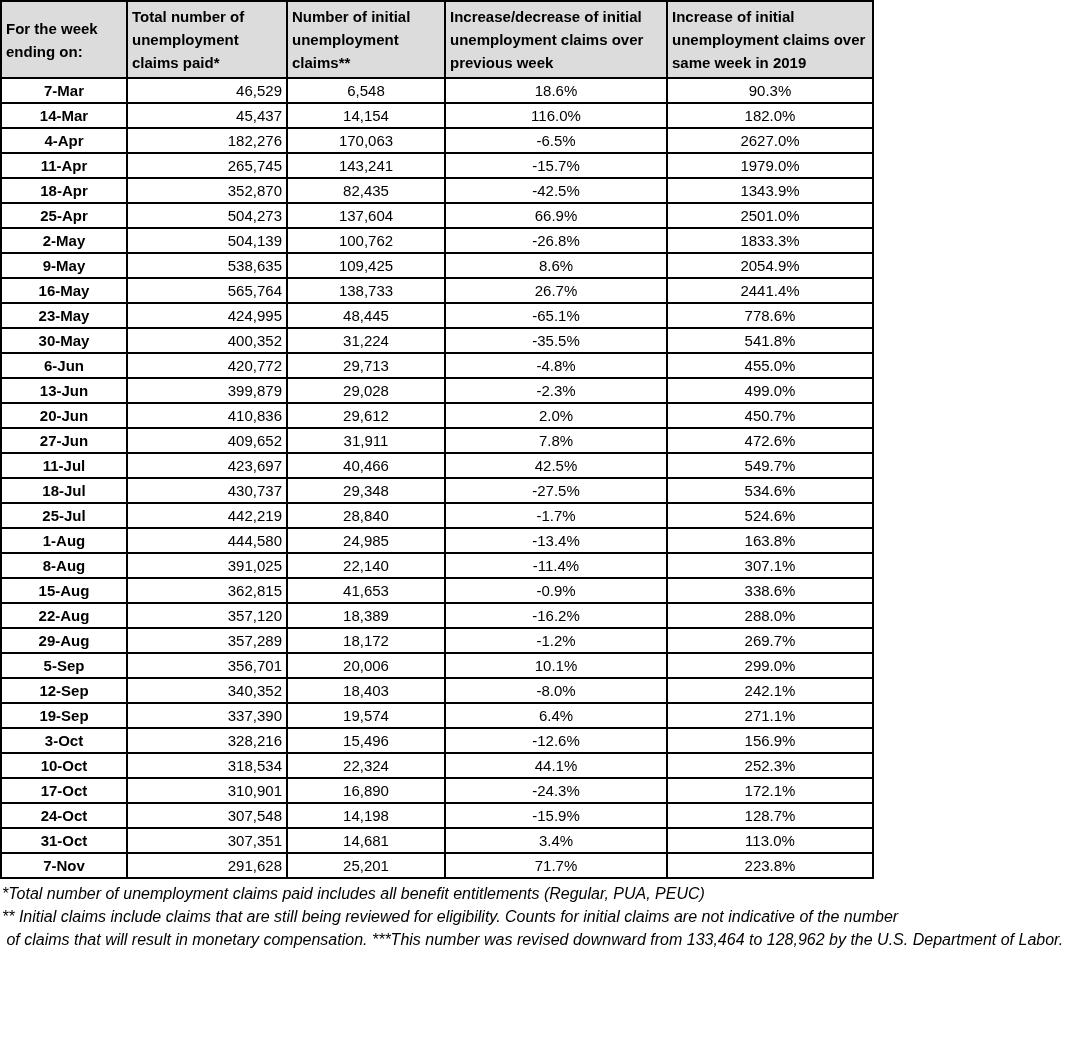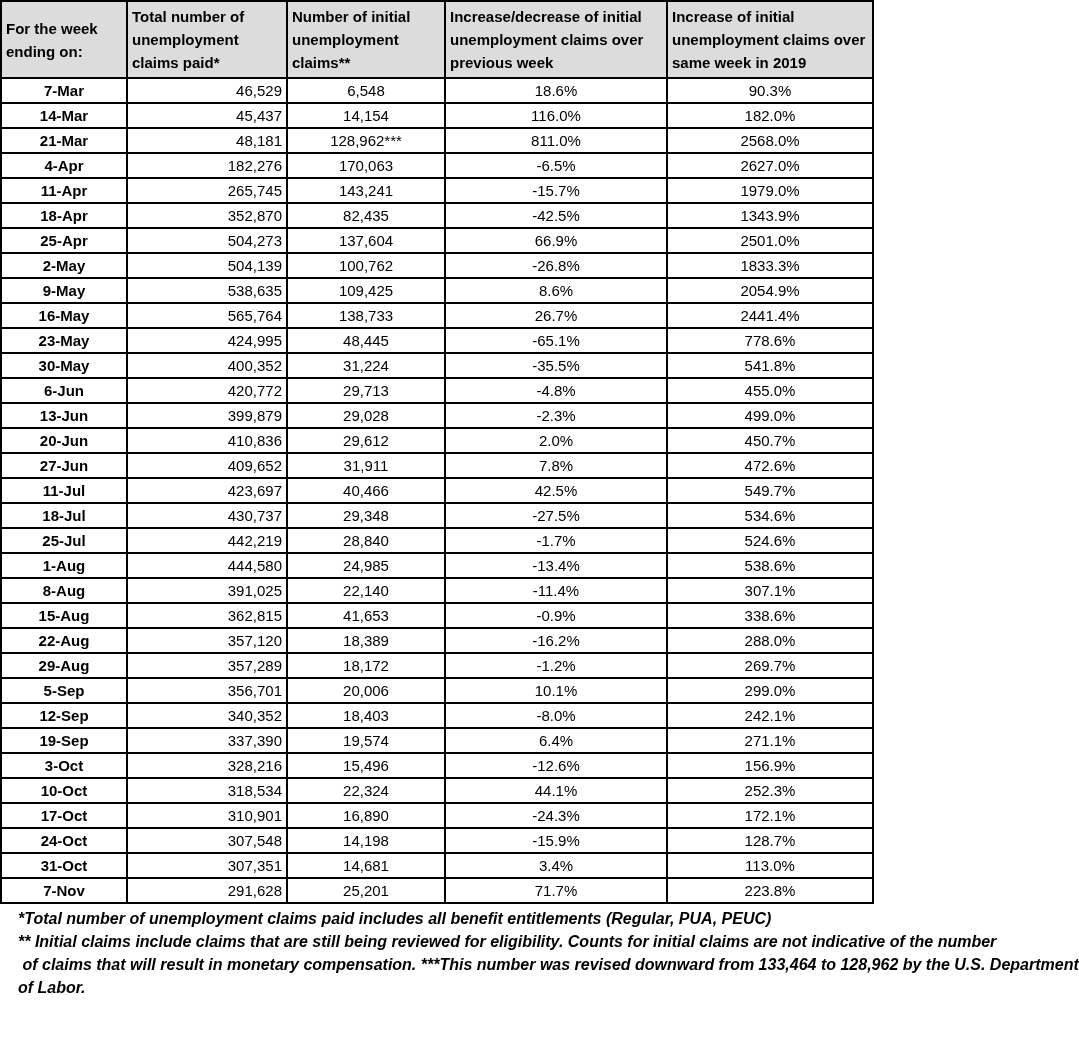--- a/index.html
+++ b/index.html
@@ -64,22 +64,21 @@
     text-align: center;
   }
   .footnotes {
     margin-top: 3px;
     font-style: italic;
     font-size: 16px;
     line-height: 23px;
   }
   .footnote-line {
     white-space: pre-wrap;
-    padding-left: 18px;
-    font-weight: bold;
+    padding-left: 2px;
   }
 </style>
 </head>
 <body>
 
 <div class="sheet">
 
   <table class="claims">
     <colgroup>
       <col class="col-date">
@@ -106,27 +105,20 @@
           <td class="c4">90.3%</td>
         </tr>
         <tr>
           <td class="c0">14-Mar</td>
           <td class="c1">45,437</td>
           <td class="c2">14,154</td>
           <td class="c3">116.0%</td>
           <td class="c4">182.0%</td>
         </tr>
         <tr>
-          <td class="c0">21-Mar</td>
-          <td class="c1">48,181</td>
-          <td class="c2">128,962***</td>
-          <td class="c3">811.0%</td>
-          <td class="c4">2568.0%</td>
-        </tr>
-        <tr>
           <td class="c0">4-Apr</td>
           <td class="c1">182,276</td>
           <td class="c2">170,063</td>
           <td class="c3">-6.5%</td>
           <td class="c4">2627.0%</td>
         </tr>
         <tr>
           <td class="c0">11-Apr</td>
           <td class="c1">265,745</td>
           <td class="c2">143,241</td>
@@ -229,21 +221,21 @@
           <td class="c1">442,219</td>
           <td class="c2">28,840</td>
           <td class="c3">-1.7%</td>
           <td class="c4">524.6%</td>
         </tr>
         <tr>
           <td class="c0">1-Aug</td>
           <td class="c1">444,580</td>
           <td class="c2">24,985</td>
           <td class="c3">-13.4%</td>
-          <td class="c4">538.6%</td>
+          <td class="c4">163.8%</td>
         </tr>
         <tr>
           <td class="c0">8-Aug</td>
           <td class="c1">391,025</td>
           <td class="c2">22,140</td>
           <td class="c3">-11.4%</td>
           <td class="c4">307.1%</td>
         </tr>
         <tr>
           <td class="c0">15-Aug</td>

